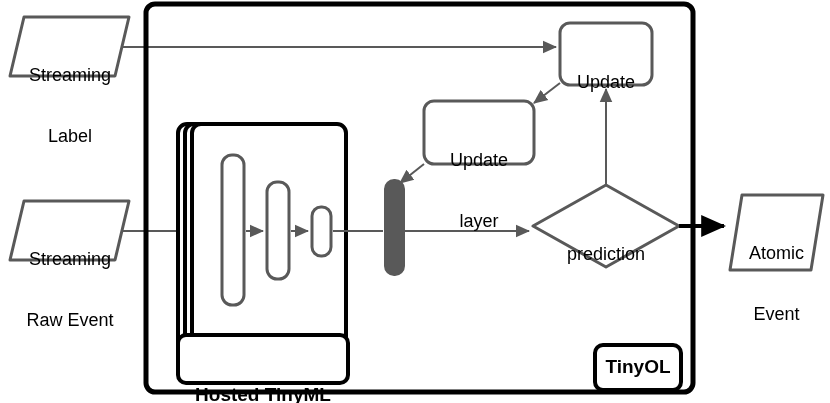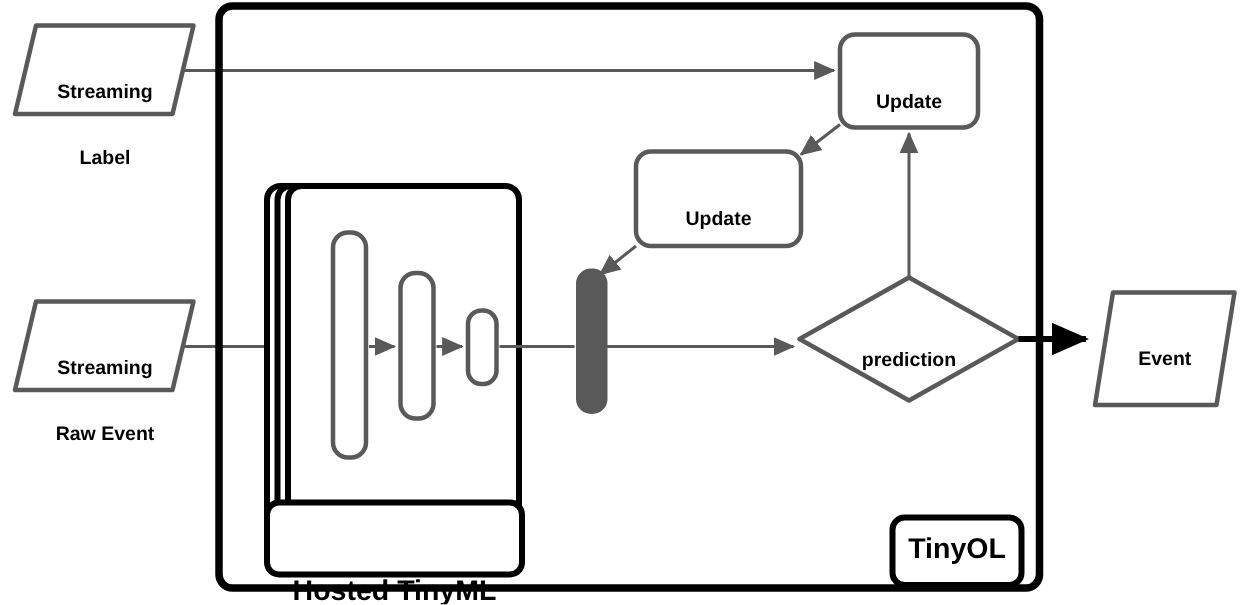--- a/index.html
+++ b/index.html
@@ -23,21 +23,21 @@
     height: 403px;
   }
   .lbl {
     position: absolute;
     text-align: center;
     color: #000000;
     line-height: 1.12;
     pointer-events: none;
     white-space: pre;
   }
-  .lbl-reg { font-size: 13px; font-weight: 700; }
+  .lbl-reg { font-size: 18px; font-weight: 400; }
   .lbl-bold { font-size: 19px; font-weight: 700; }
 </style>
 </head>
 <body>
 
 <div id="canvas">
 
   <svg class="layer" viewBox="0 0 830 403" xmlns="http://www.w3.org/2000/svg">
 
     <defs>
@@ -155,29 +155,31 @@
     <div>Raw Event</div>
   </div>
 
   <div class="lbl lbl-bold" style="left:178px; top:341px; width:170px;">
     <div>Hosted TinyML</div>
     
   </div>
 
   <div class="lbl lbl-reg" style="left:424px; top:110px; width:110px;">
     <div>Update</div>
+    <div>layer</div>
   </div>
 
   <div class="lbl lbl-reg" style="left:560px; top:32px; width:92px;">
     <div>Update</div>
   </div>
 
   <div class="lbl lbl-reg" style="left:533px; top:204px; width:146px;">
     <div>prediction</div>
   </div>
 
   <div class="lbl lbl-reg" style="left:728px; top:203px; width:97px;">
+    <div>Atomic</div>
     <div>Event</div>
   </div>
 
   <div class="lbl lbl-bold" style="left:595px; top:356px; width:86px;">TinyOL</div>
 
 </div>
 
 </body></html>

